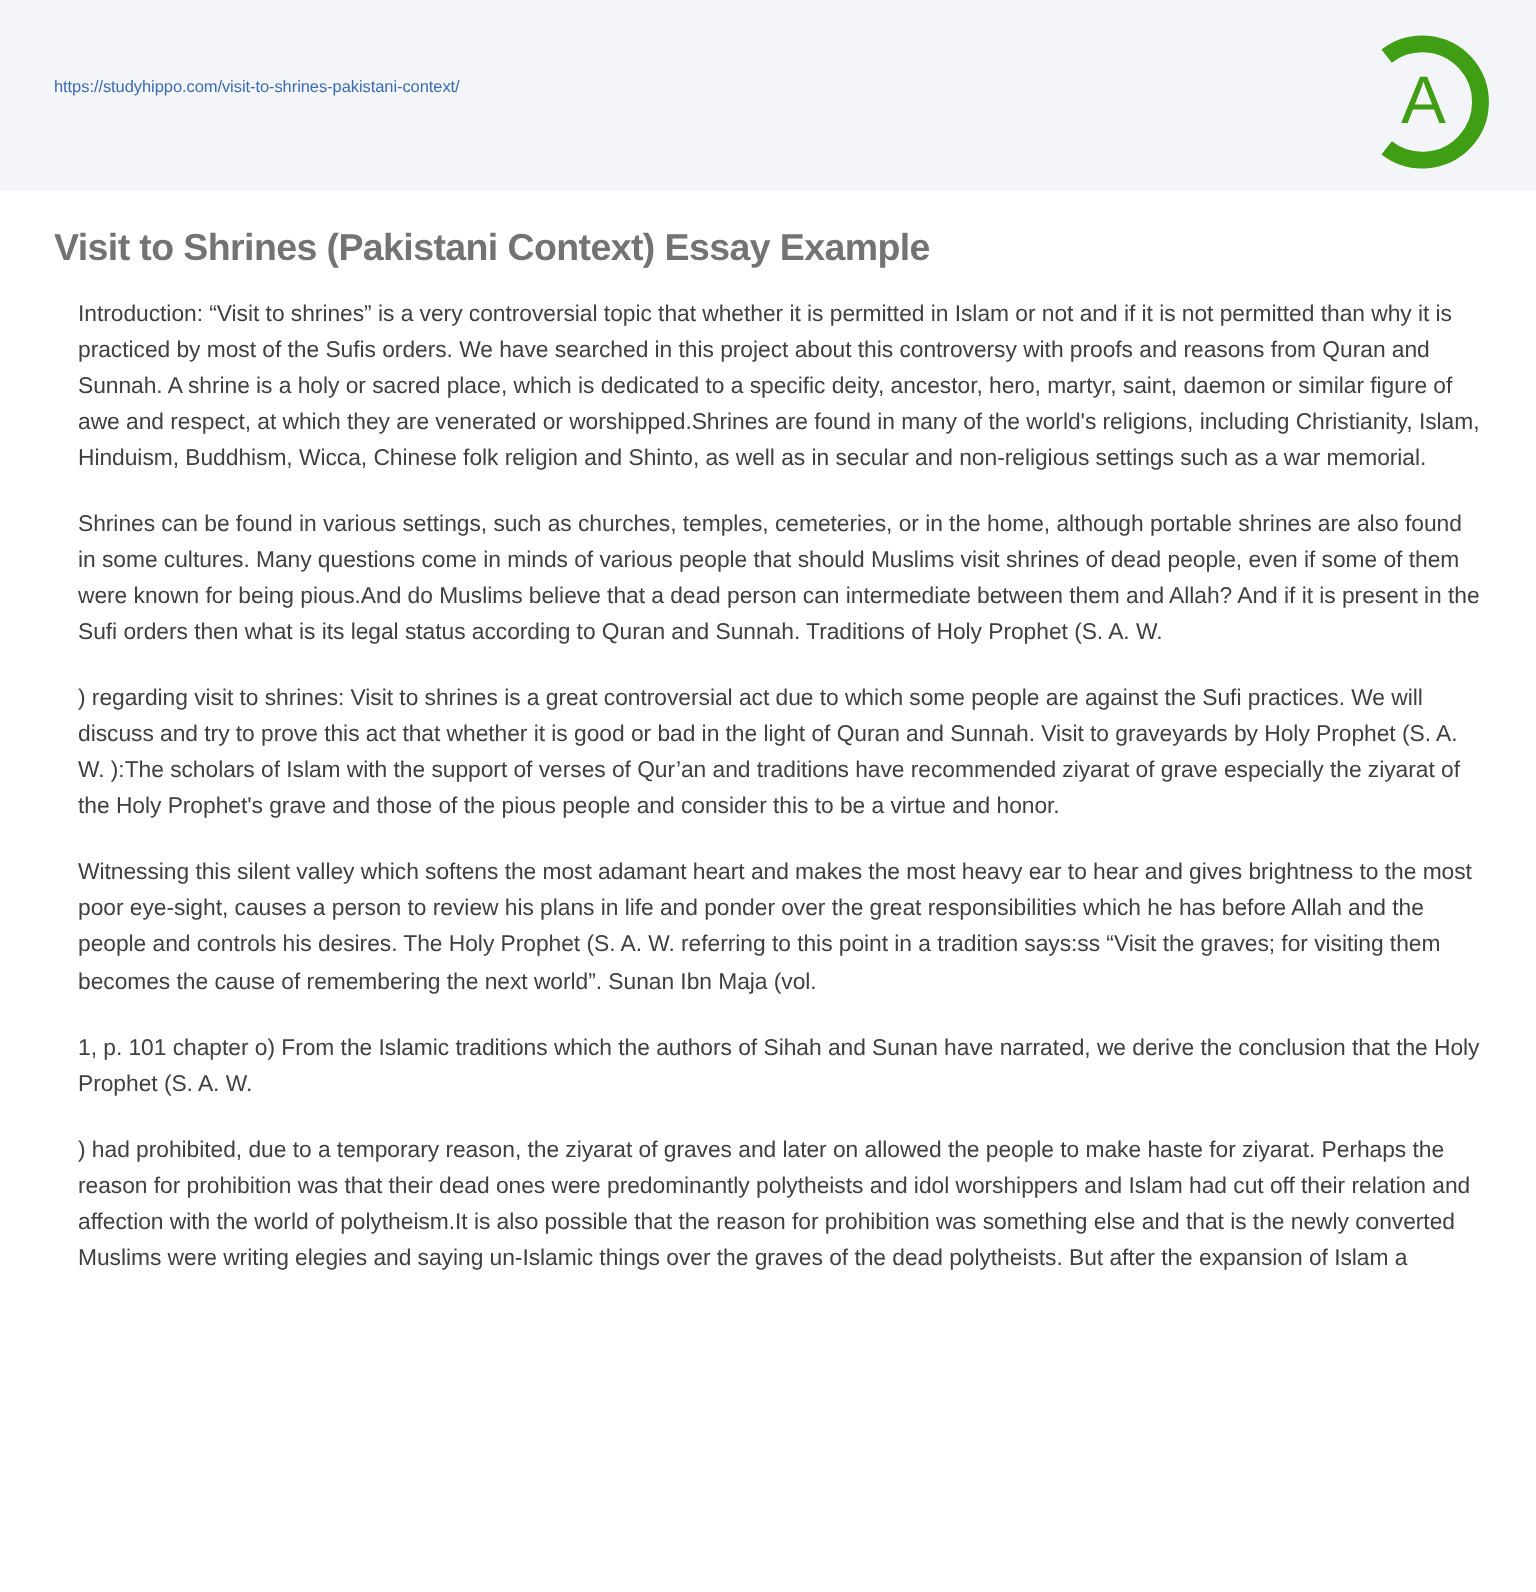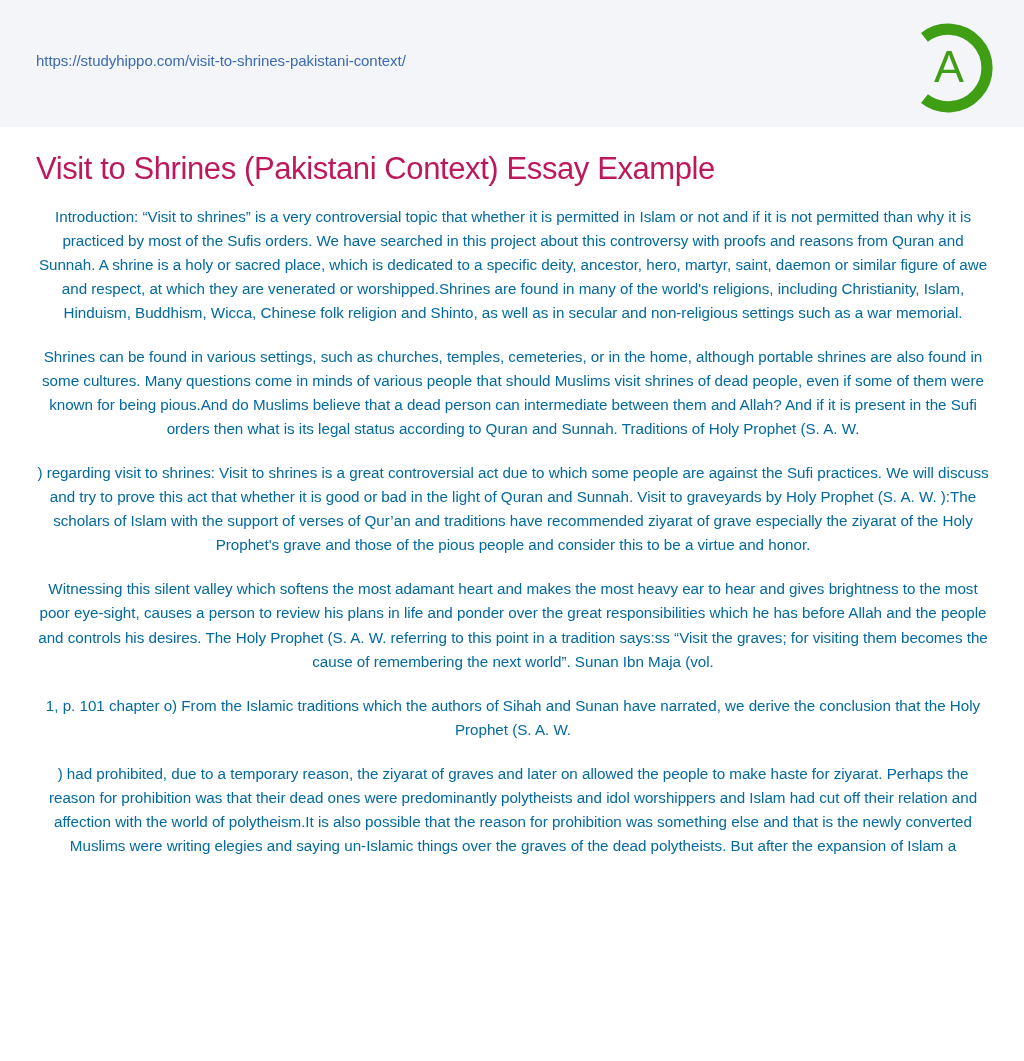--- a/index.html
+++ b/index.html
@@ -35,21 +35,21 @@
     font-weight: bold;
     color: #2b5ea8;
     letter-spacing: -0.1px;
     line-height: 1.2;
     margin: 0;
     white-space: nowrap;
   }
   .site-url {
     display: block;
     margin-top: 12px;
-    font-size: 15px;
+    font-size: 11px;
     color: #3b6bb0;
     text-decoration: none;
     letter-spacing: -0.05px;
     line-height: 1.2;
     white-space: nowrap;
   }
 
   
   .brand-logo {
     position: absolute;
@@ -59,39 +59,39 @@
     height: 102px;
   }
   .brand-logo svg { display: block; width: 100%; height: 100%; }
 
   
   .doc {
     padding: 0 34px 0 36px;
     width: 1024px;
   }
   .doc-title {
-    font-size: 31px;
-    font-weight: normal;
-    color: #be185d;
+    font-size: 25px;
+    font-weight: bold;
+    color: #737373;
     line-height: 1.17;
     letter-spacing: -0.4px;
     margin: 24px 0 0 0;
     max-width: 830px;
   }
   .doc-body {
     margin-top: 18px;
     max-width: 956px;
   }
   .doc-body p {
     font-size: 15.2px;
     line-height: 1.58;
-    color: #0369a1;
-    margin: 0 0 20px 0;
+    color: #404040;
+    margin: 0 0 20px 16px;
     letter-spacing: -0.02px;
-    text-align: center;
+    text-align: left;
   }
   .doc-body p:last-child { margin-bottom: 0; }
 </style>
 </head>
 <body>
 
 <header class="page-header">
   <div class="header-inner">
     <a class="site-url" href="#">https://studyhippo.com/visit-to-shrines-pakistani-context/</a>
   </div>

